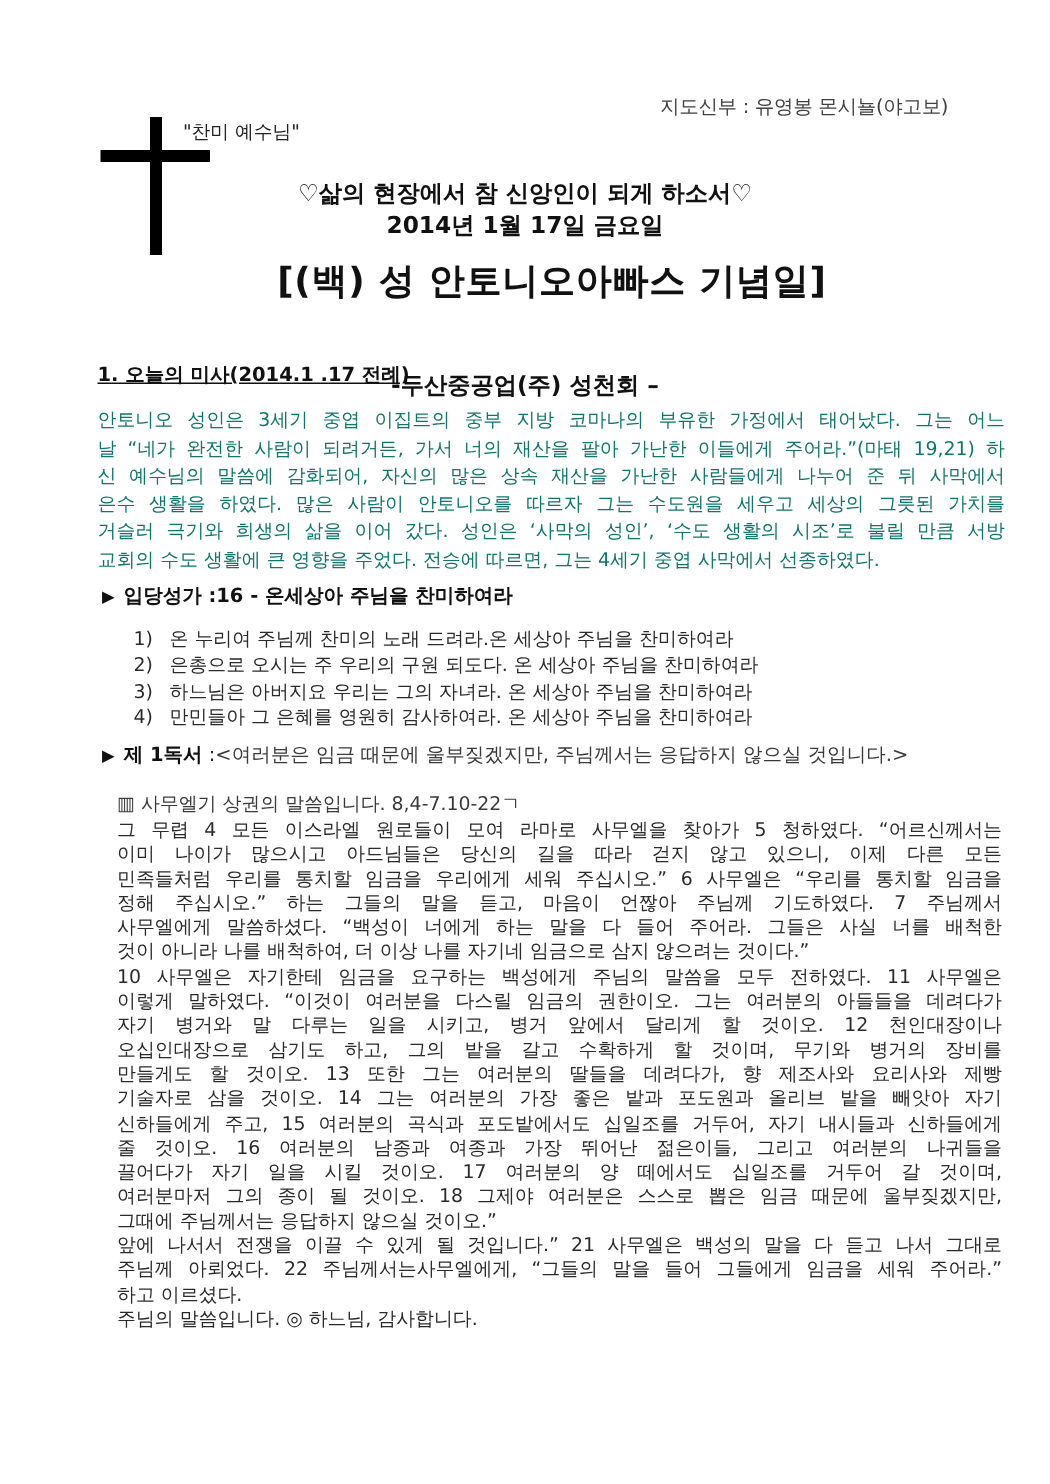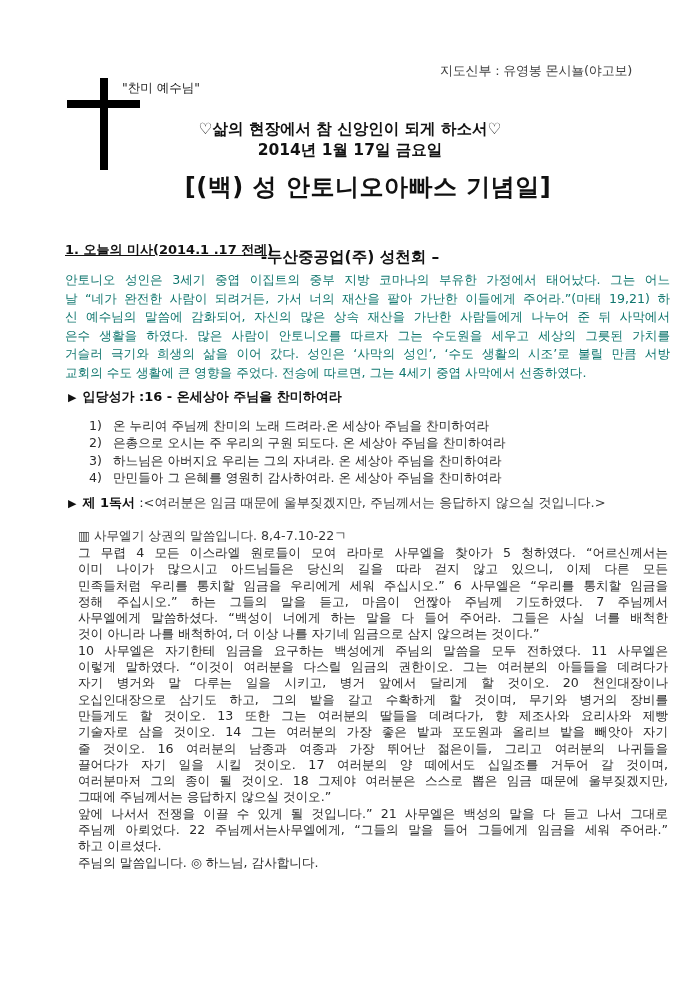--- a/index.html
+++ b/index.html
@@ -183,24 +183,25 @@
 
 <div class="abs reading-body">
   <span class="rline">그 무렵 4 모든 이스라엘 원로들이 모여 라마로 사무엘을 찾아가 5 청하였다. “어르신께서는</span>
   <span class="rline">이미 나이가 많으시고 아드님들은 당신의 길을 따라 걷지 않고 있으니, 이제 다른 모든</span>
   <span class="rline">민족들처럼 우리를 통치할 임금을 우리에게 세워 주십시오.” 6 사무엘은 “우리를 통치할 임금을</span>
   <span class="rline">정해 주십시오.” 하는 그들의 말을 듣고, 마음이 언짢아 주님께 기도하였다. 7 주님께서</span>
   <span class="rline">사무엘에게 말씀하셨다. “백성이 너에게 하는 말을 다 들어 주어라. 그들은 사실 너를 배척한</span>
   <span class="rline left">것이 아니라 나를 배척하여, 더 이상 나를 자기네 임금으로 삼지 않으려는 것이다.”</span>
   <span class="rline">10 사무엘은 자기한테 임금을 요구하는 백성에게 주님의 말씀을 모두 전하였다. 11 사무엘은</span>
   <span class="rline">이렇게 말하였다. “이것이 여러분을 다스릴 임금의 권한이오. 그는 여러분의 아들들을 데려다가</span>
-  <span class="rline">자기 병거와 말 다루는 일을 시키고, 병거 앞에서 달리게 할 것이오. 20 천인대장이나</span>
+  <span class="rline">자기 병거와 말 다루는 일을 시키고, 병거 앞에서 달리게 할 것이오. 12 천인대장이나</span>
   <span class="rline">오십인대장으로 삼기도 하고, 그의 밭을 갈고 수확하게 할 것이며, 무기와 병거의 장비를</span>
   <span class="rline">만들게도 할 것이오. 13 또한 그는 여러분의 딸들을 데려다가, 향 제조사와 요리사와 제빵</span>
   <span class="rline">기술자로 삼을 것이오. 14 그는 여러분의 가장 좋은 밭과 포도원과 올리브 밭을 빼앗아 자기</span>
+  <span class="rline">신하들에게 주고, 15 여러분의 곡식과 포도밭에서도 십일조를 거두어, 자기 내시들과 신하들에게</span>
   <span class="rline">줄 것이오. 16 여러분의 남종과 여종과 가장 뛰어난 젊은이들, 그리고 여러분의 나귀들을</span>
   <span class="rline">끌어다가 자기 일을 시킬 것이오. 17 여러분의 양 떼에서도 십일조를 거두어 갈 것이며,</span>
   <span class="rline">여러분마저 그의 종이 될 것이오. 18 그제야 여러분은 스스로 뽑은 임금 때문에 울부짖겠지만,</span>
   <span class="rline left">그때에 주님께서는 응답하지 않으실 것이오.”</span>
   <span class="rline">앞에 나서서 전쟁을 이끌 수 있게 될 것입니다.” 21 사무엘은 백성의 말을 다 듣고 나서 그대로</span>
   <span class="rline">주님께 아뢰었다. 22 주님께서는사무엘에게, “그들의 말을 들어 그들에게 임금을 세워 주어라.”</span>
   <span class="rline left">하고 이르셨다.</span>
   <span class="rline left">주님의 말씀입니다. ◎ 하느님, 감사합니다.</span>
 </div>
 

